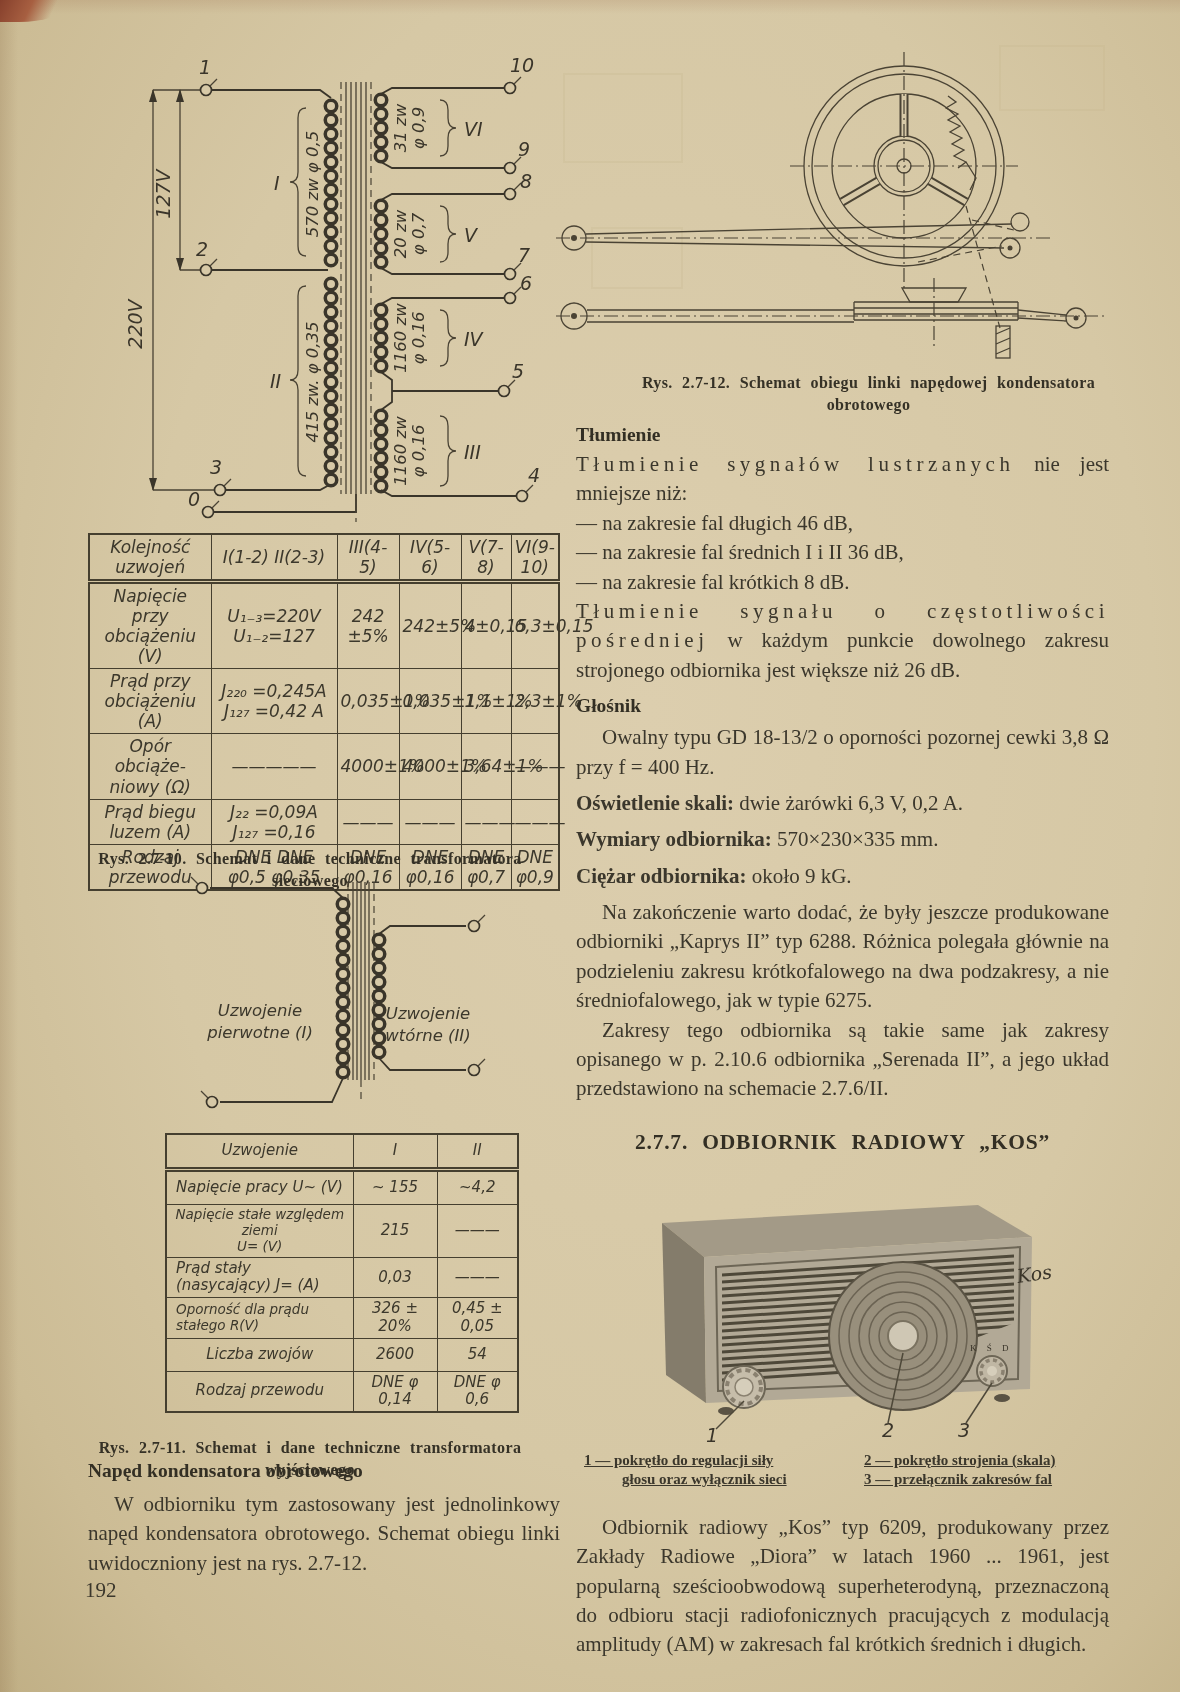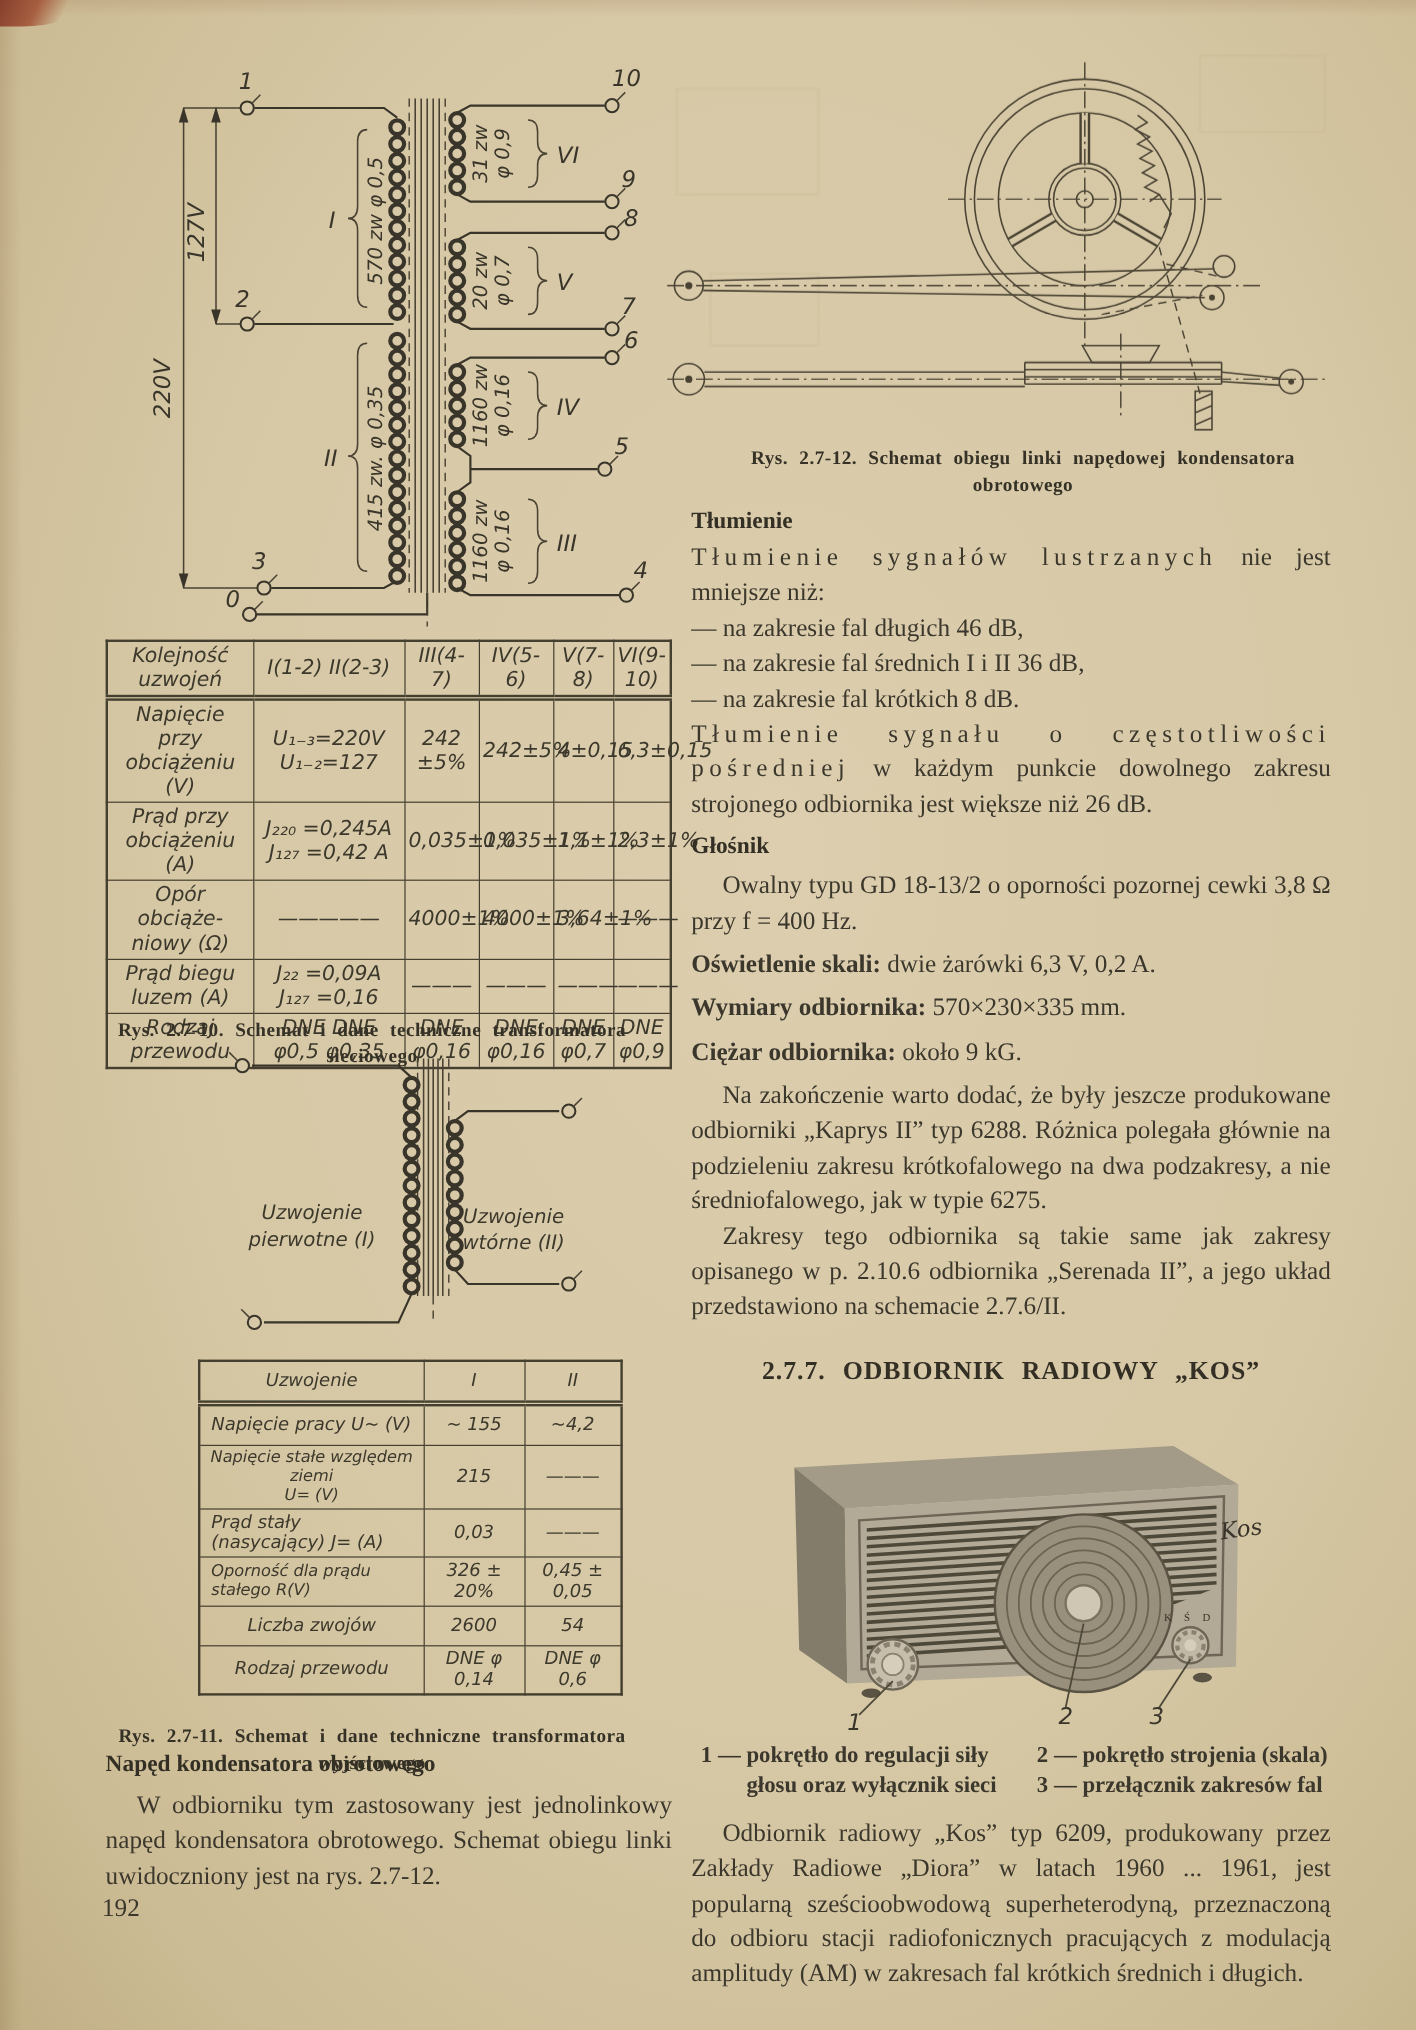--- a/index.html
+++ b/index.html
@@ -43,21 +43,21 @@
   .hnum{font-family:"DejaVu Sans",sans-serif;font-style:italic;font-size:19px;}
   .hspec{font-family:"DejaVu Sans",sans-serif;font-style:italic;font-size:16.5px;}
   .wire{stroke:#3a352a;stroke-width:1.8;fill:none;}
   .thin{stroke:#4a4334;stroke-width:1.3;fill:none;}
   .dashdot{stroke:#4a4334;stroke-width:1.2;fill:none;stroke-dasharray:14 4 2 4;}
   .dash{stroke:#4a4334;stroke-width:1.2;fill:none;stroke-dasharray:7 5;}
   .ring1{stroke:#3a352a;stroke-width:15;stroke-linecap:round;stroke-dasharray:0.1 13.9;fill:none;}
   .ring2{stroke:#d7c9a7;stroke-width:8;stroke-linecap:round;stroke-dasharray:0.1 13.9;fill:none;}
   .ghost{stroke:#c4b48d;stroke-width:2;fill:none;opacity:.55;}
   .term{fill:#d7c9a7;stroke:#3a352a;stroke-width:1.7;}
-  .photo-cap{font-size:19px;font-weight:bold;line-height:1.3;color:#3b372c;}
+  .photo-cap{font-size:15px;font-weight:bold;line-height:1.3;color:#3b372c;text-decoration:underline;}
   .pageno{font-size:21px;color:#3b372c;}
 </style>
 </head>
 <body>
 
 <div class="page">
 
   <svg class="abs" style="left:58px;top:44px;" width="500" height="492" viewBox="0 0 500 492">
 
     <g>
@@ -171,21 +171,21 @@
         <col style="width:62px">
         <col style="width:62px">
         <col style="width:50px">
         <col style="width:48px">
       </colgroup>
     <tbody>
         <tr class="hdr">
       <td>Kolejność
 uzwojeń</td>
       <td>I(1-2) II(2-3)</td>
-      <td>III(4-7)</td>
+      <td>III(4-5)</td>
       <td>IV(5-6)</td>
       <td>V(7-8)</td>
       <td>VI(9-10)</td>
     </tr>
     <tr>
       <td>Napięcie przy
 obciążeniu (V)</td>
       <td>U₁₋₃=220V U₁₋₂=127</td>
       <td>242 ±5%</td>
       <td>242±5%</td>
@@ -375,21 +375,21 @@
         <circle fill="#4a4334" cx="524" cy="280" r="2.5"></circle>
       <path class="thin" d="M466,272 L514,277 M466,280 L514,283"></path>
       <g>
         <rect class="thin" x="444" y="288" width="14" height="32"></rect>
         <path class="thin" d="M444,296 L458,290 M444,306 L458,300 M444,316 L458,310"></path>
       </g>
       <path class="dash" d="M414,168 L448,290"></path>
     </g>
   </svg>
 
-  <div class="abs caption pre" style="left:580px;top:372px;width:545px;">Rys. 2.7-12. Schemat obiegu linki napędowej kondensatora
+  <div class="abs caption pre" style="left:596px;top:372px;width:545px;">Rys. 2.7-12. Schemat obiegu linki napędowej kondensatora
 obrotowego</div>
 
   <div class="abs" style="left:576px;top:424px;width:533px;">
 
     <div class="subhead" style="margin:0 0 4px 0;">Tłumienie</div>
     <div class="body-txt"><span class="lsp">Tłumienie sygnałów lustrzanych</span><span> nie jest mniejsze niż:</span></div>
     <div class="body-txt">— na zakresie fal długich 46 dB,</div>
     <div class="body-txt">— na zakresie fal średnich I i II 36 dB,</div>
     <div class="body-txt">— na zakresie fal krótkich 8 dB.</div>
     <div class="body-txt"><span class="lsp">Tłumienie sygnału o częstotliwości pośredniej</span><span> w każdym punkcie dowolnego zakresu strojonego odbiornika jest większe niż 26 dB.</span></div>

